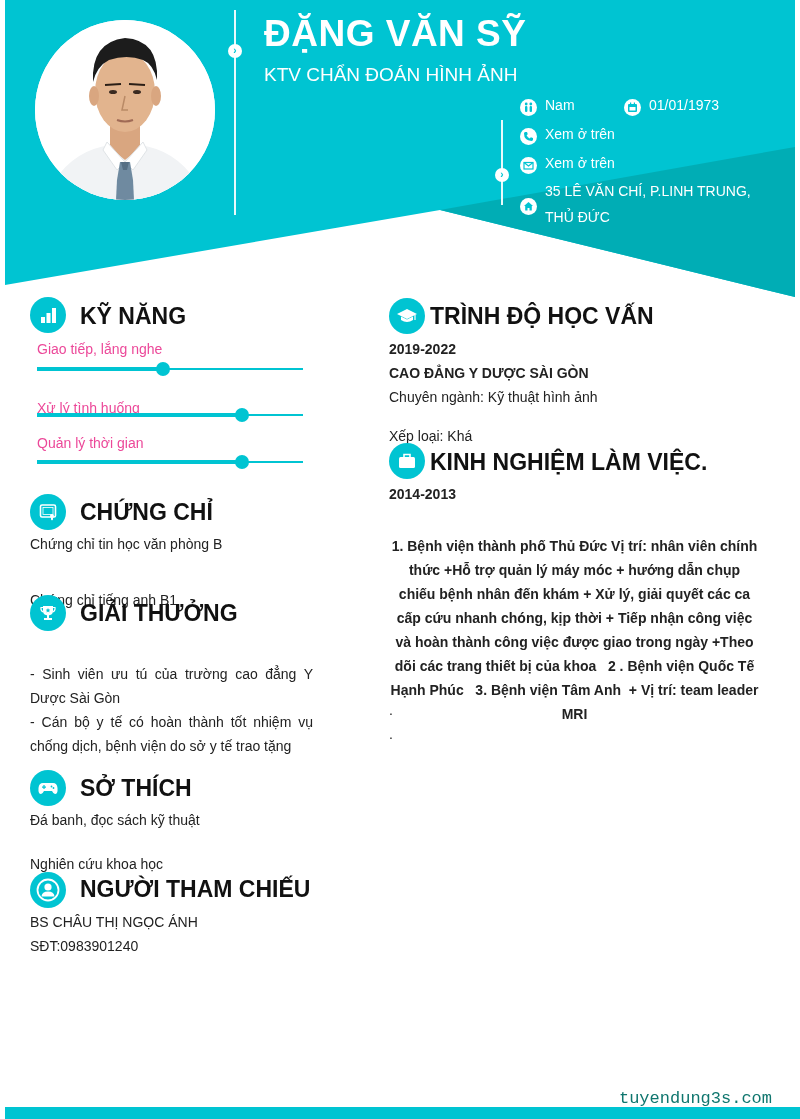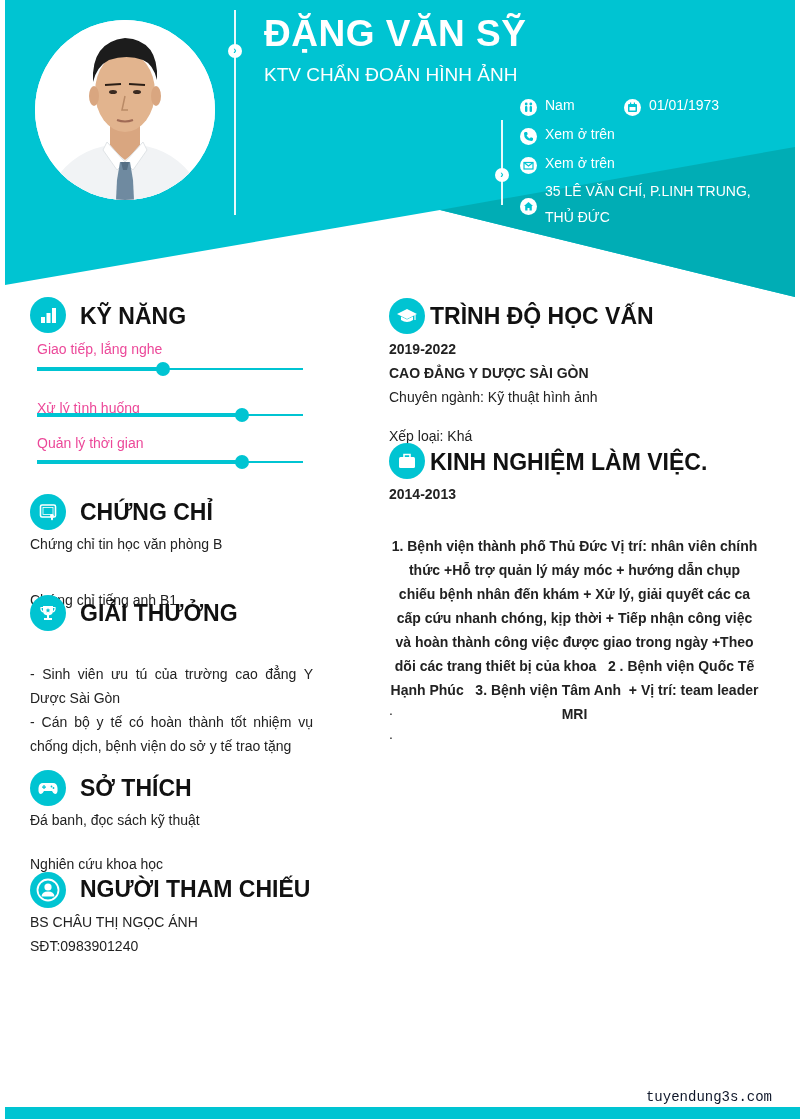--- a/index.html
+++ b/index.html
@@ -49,21 +49,21 @@
   .txt.bold { font-weight: bold; text-align: center; }
   .justify { text-align: justify; margin-top: 28px; }
 
   .skill-label { position: absolute; font-size: 14px; color: #ec4899; }
   .skill-track { position: absolute; height: 2px; background: #00c4d2; }
   .skill-fill { position: absolute; height: 4px; background: #00c4d2; }
   .skill-dot { position: absolute; width: 14px; height: 14px; border-radius: 50%; background: #00c4d2; }
 
   .watermark {
     position: absolute; right: 28px; top: 1089px; font-family: "Liberation Mono", monospace;
-    font-size: 14px; color: #0f172a;
+    font-size: 17px; color: #0f766e;
   }
   .bottom-bar { position: absolute; left: 5px; top: 1107px; width: 795px; height: 12px; background: #00c4d2; }
 </style>
 </head>
 <body>
 
 <div class="header-bg">
   <svg width="800" height="300" viewBox="0 0 800 300">
     <polygon points="5,0 795,0 795,297 440,210 5,285" fill="#00c4d2"></polygon>
     <polygon points="440,210 795,147 795,297" fill="#00adb5"></polygon>

